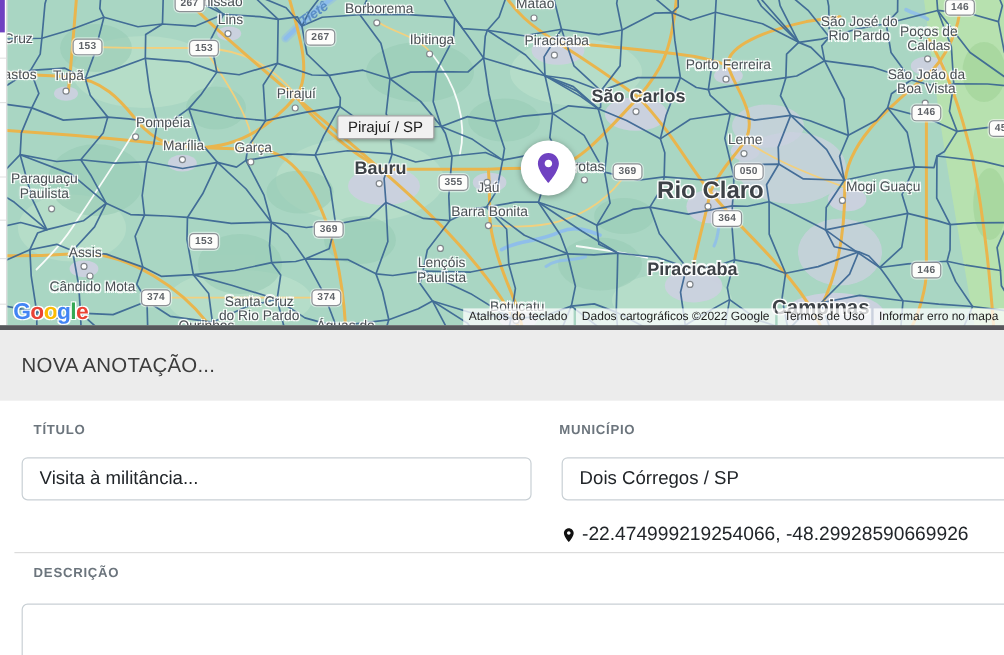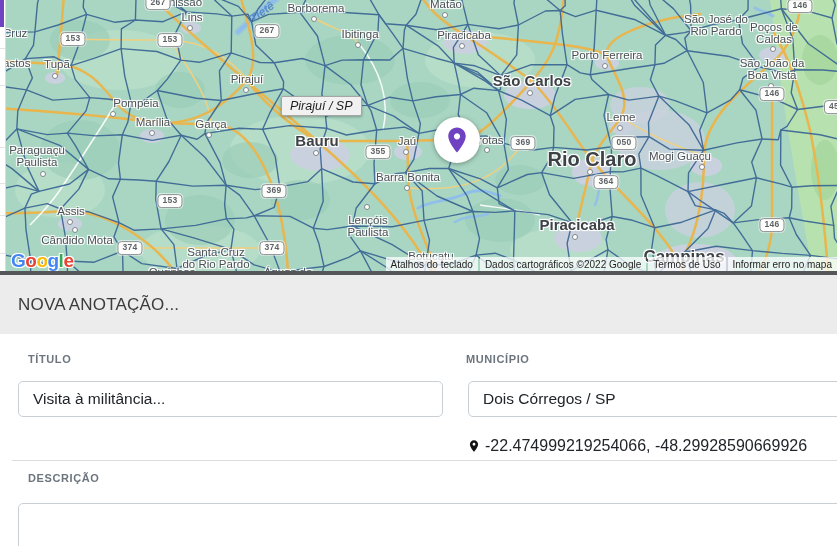--- a/index.html
+++ b/index.html
@@ -20,21 +20,21 @@
   .mlabel.left { transform:translate(0,-50%); text-align:left; }
   .mlabel.river { color:#5b8ec4; font-style:italic; font-weight:bold; text-shadow:none; }
   .tdot { position:absolute; width:6px; height:6px; border:1.5px solid #80868b; background:#fff;
           border-radius:50%; transform:translate(-50%,-50%); }
   .shield { position:absolute; transform:translate(-50%,-50%); background:#fdfdfb;
             border:1px solid #8b8f94; border-radius:4px; font-size:8.5px; font-weight:bold;
             color:#5f6368; padding:1px 4px; line-height:1.15; letter-spacing:.3px;
             box-shadow:0 0 0 1px rgba(255,255,255,.5); }
   #map-tooltip { position:absolute; left:281px; top:96px; background:#f1f1f1;
                  border:1px solid #a6a6a6; border-radius:2px; padding:2px 8px;
-                 font-size:12.5px; color:#1f1f1f; box-shadow:0 1px 3px rgba(0,0,0,.3); z-index:6;font-style:italic; }
+                 font-size:12.5px; color:#1f1f1f; box-shadow:0 1px 3px rgba(0,0,0,.3); z-index:6; }
   #marker { position:absolute; left:457px; top:140px; transform:translate(-50%,-50%);
             width:46px; height:46px; background:#fff; border-radius:50%;
             box-shadow:0 1px 5px rgba(0,0,0,.35); z-index:7;
             display:flex; align-items:center; justify-content:center; cursor:pointer; }
   #google-logo { position:absolute; left:11px; top:250px; font-size:19px; font-weight:bold;
                  letter-spacing:-.5px; z-index:5;
                  text-shadow:-1px -1px 0 #fff, 1px -1px 0 #fff, -1px 1px 0 #fff, 1px 1px 0 #fff; }
   #attrib { position:absolute; right:0; bottom:0; height:14px; display:flex; align-items:center;
             font-size:10px; color:#1f1f1f; z-index:5; white-space:nowrap; }
   #attrib span.seg { background:rgba(255,255,255,.75); padding:1px 5px; height:14px;
@@ -254,21 +254,21 @@
       <div class="mlabel" style="left: 192px; top: 17px;">Lins</div>
       <div class="tdot" style="left: 190px; top: 28px;"></div>
       <div class="mlabel" style="left: 316px; top: 8px;">Borborema</div>
       <div class="tdot" style="left: 314px; top: 19px;"></div>
       <div class="mlabel" style="left: 360px; top: 34px;">Ibitinga</div>
       <div class="tdot" style="left: 358px; top: 45px;"></div>
       <div class="mlabel" style="left: 446px; top: 4px;">Matão</div>
       <div class="tdot" style="left: 445px; top: 15px;"></div>
       <div class="mlabel" style="left: 247px; top: 79px;">Pirajuí</div>
       <div class="tdot" style="left: 246px; top: 90px;"></div>
-      <div class="mlabel" style="left: 407px; top: 141px;">Jaú</div>
+      <div class="mlabel" style="left: 407px; top: 157px;">Jaú</div>
       <div class="tdot" style="left: 406px; top: 152px;"></div>
       <div class="mlabel" style="left: 408px; top: 177px;">Barra Bonita</div>
       <div class="tdot" style="left: 407px; top: 188px;"></div>
       <div class="mlabel" style="left: 368px; top: 226px;">Lençóis
 Paulista</div>
       <div class="tdot" style="left: 367px; top: 207px;"></div>
       <div class="mlabel" style="left: 431px; top: 256px;">Botucatu</div>
       <div class="tdot" style="left: 430px; top: 267px;"></div>
       <div class="mlabel" style="left: 487px; top: 140px;">Brotas</div>
       <div class="tdot" style="left: 487px; top: 150px;"></div>
@@ -279,21 +279,21 @@
       <div class="mlabel" style="left: 464px; top: 35px;">Piracicaba</div>
       <div class="tdot" style="left: 462px; top: 46px;"></div>
       <div class="mlabel" style="left: 716px; top: 25px;">São José do
 Rio Pardo</div>
       <div class="mlabel" style="left: 774px; top: 33px;">Poços de
 Caldas</div>
       <div class="tdot" style="left: 773px; top: 49px;"></div>
       <div class="mlabel" style="left: 772px; top: 69px;">São João da
 Boa Vista</div>
       <div class="tdot" style="left: 771px; top: 86px;"></div>
-      <div class="mlabel" style="left: 680px; top: 156px;">Mogi Guaçu</div>
+      <div class="mlabel" style="left: 736px; top: 156px;">Mogi Guaçu</div>
       <div class="tdot" style="left: 702px; top: 167px;"></div>
       <div class="mlabel big" style="left: 317px; top: 141px; font-size: 15px;">Bauru</div>
       <div class="tdot" style="left: 316px; top: 153px;"></div>
       <div class="mlabel big" style="left: 532px; top: 81px; font-size: 15px;">São Carlos</div>
       <div class="tdot" style="left: 530px; top: 93px;"></div>
       <div class="mlabel big" style="left: 592px; top: 160px; font-size: 20px;">Rio Claro</div>
       <div class="tdot" style="left: 590px; top: 172px;"></div>
       <div class="mlabel big" style="left: 577px; top: 225px; font-size: 15px;">Piracicaba</div>
       <div class="tdot" style="left: 575px; top: 237px;"></div>
       <div class="mlabel big" style="left: 684px; top: 257px; font-size: 17px;">Campinas</div>

